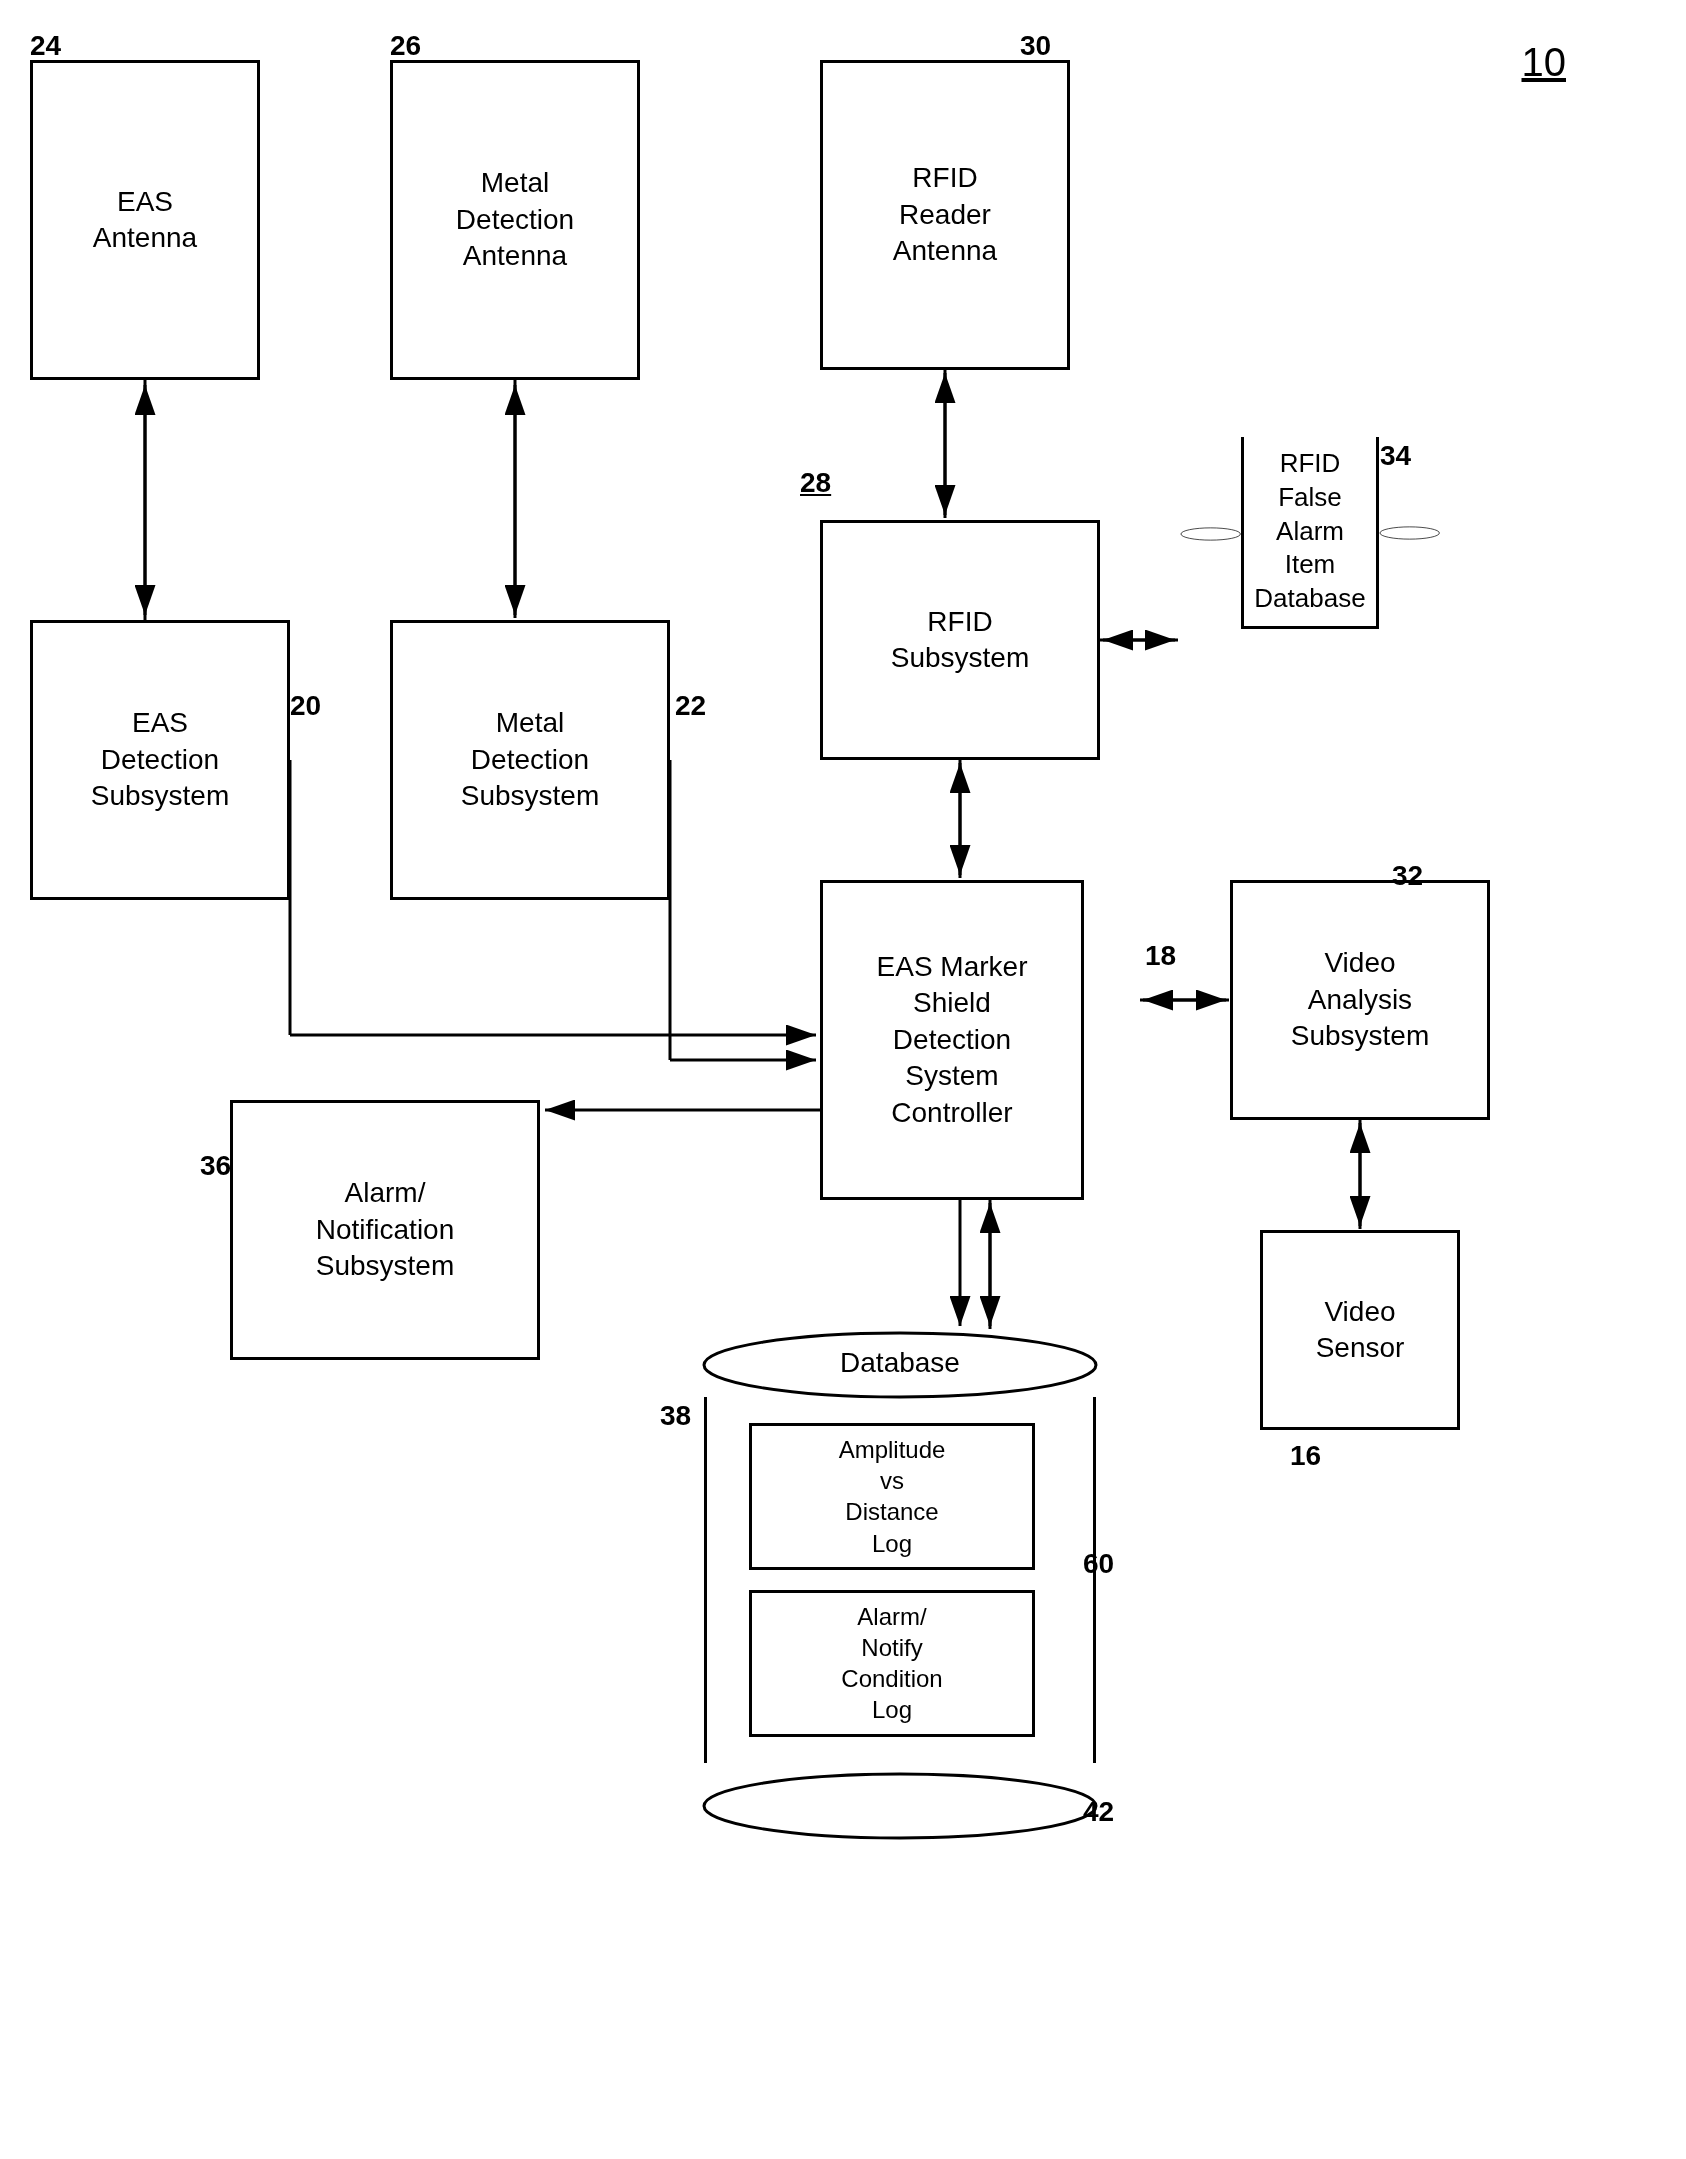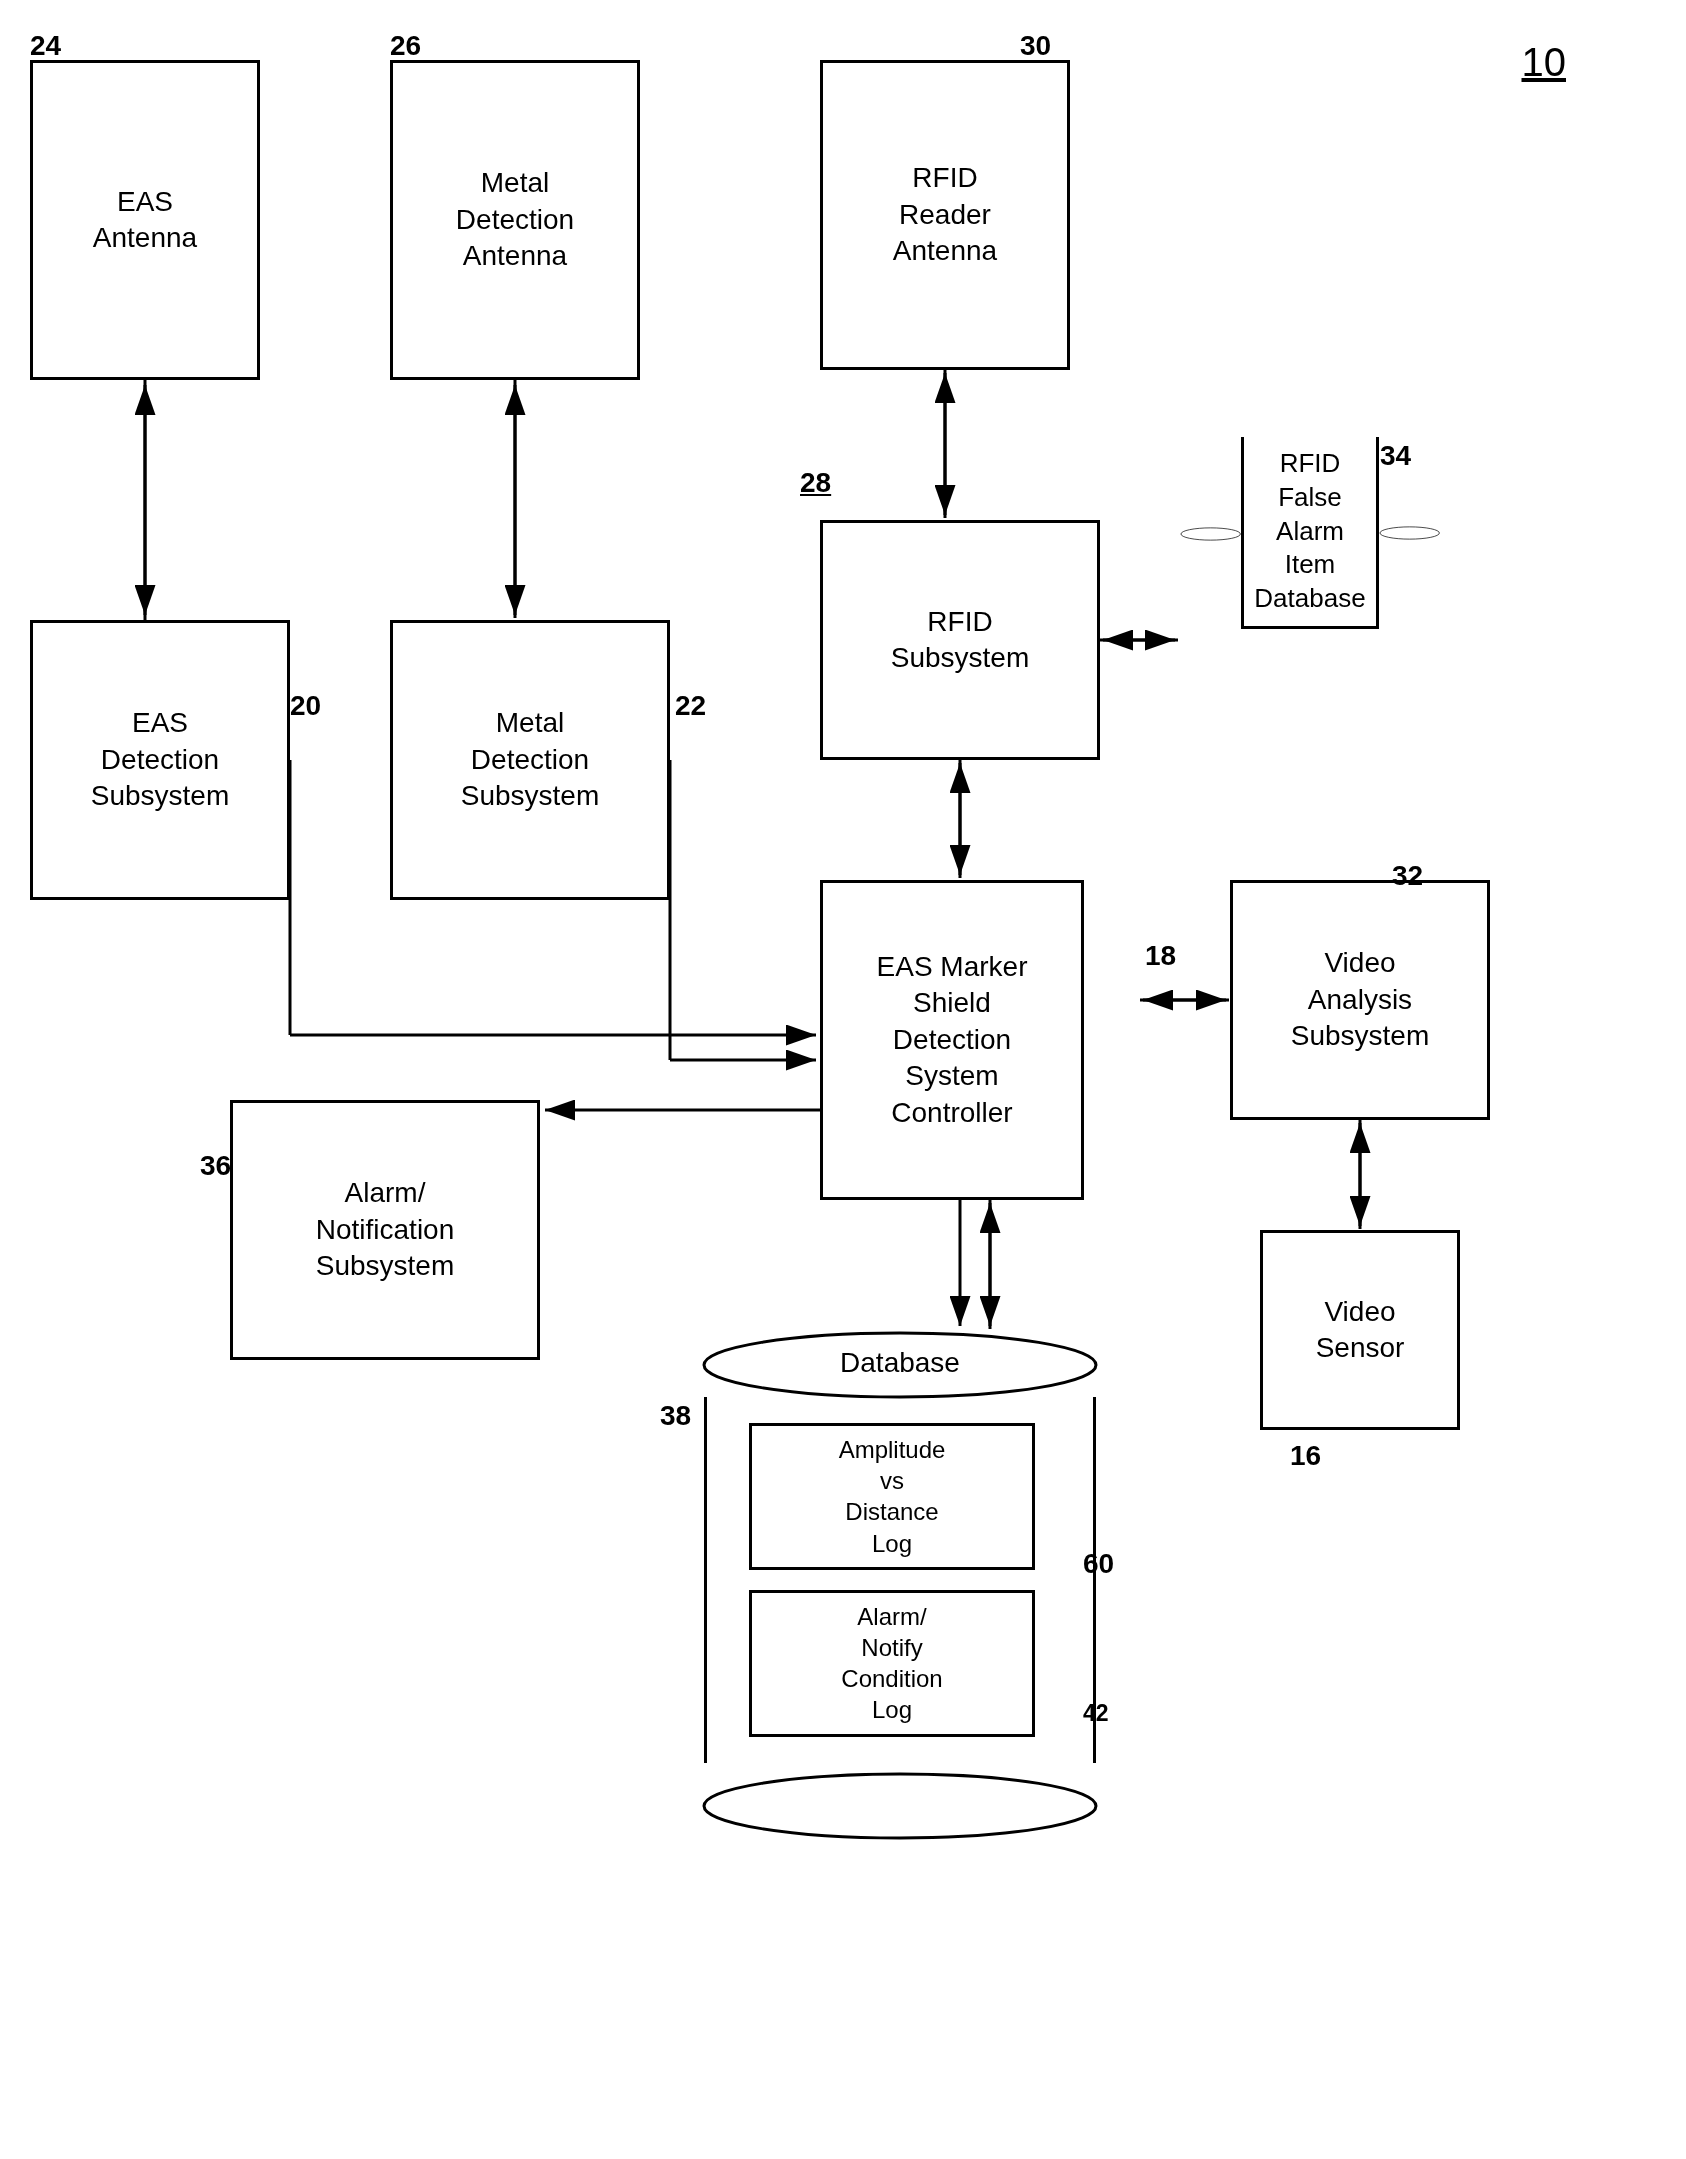--- a/index.html
+++ b/index.html
@@ -171,21 +171,21 @@
 
     </div>
 
     <svg width="400" height="70" viewBox="0 0 400 70" style="display:block; margin-top:-3px;">
       <ellipse cx="200" cy="35" rx="196" ry="32" fill="white" stroke="black" stroke-width="3"></ellipse>
     </svg>
   </div>
   <div class="label-num" style="left:660px; top:1400px;">38</div>
 
   <div class="label-num" style="left:1083px; top:1548px; position:absolute; font-size:28px;">60</div>
-  <div class="label-num" style="left:1083px; top:1700px; position:absolute; font-size:23px;">42</div>
+  <div class="label-num" style="left:1083px; top:1796px; position:absolute; font-size:28px;">42</div>
 
   <svg class="svg-overlay">
     <defs>
       <marker id="arrowhead" markerWidth="10" markerHeight="7" refX="10" refY="3.5" orient="auto">
         <polygon points="0 0, 10 3.5, 0 7" fill="#000"></polygon>
       </marker>
       <marker id="arrowhead-rev" markerWidth="10" markerHeight="7" refX="0" refY="3.5" orient="auto">
         <polygon points="10 0, 0 3.5, 10 7" fill="#000"></polygon>
       </marker>
     </defs>

